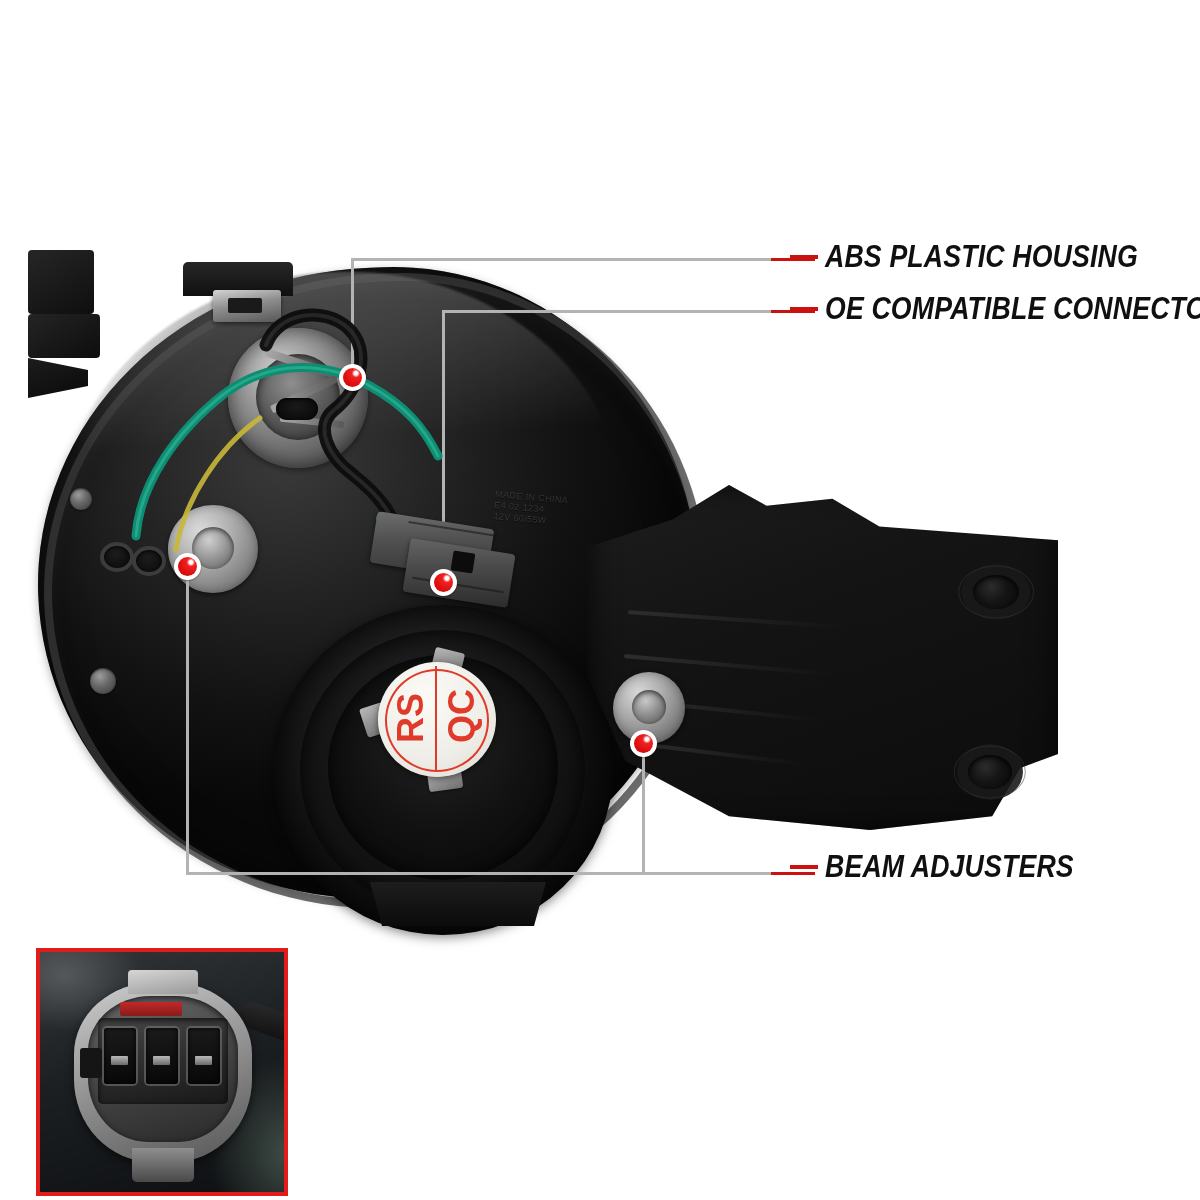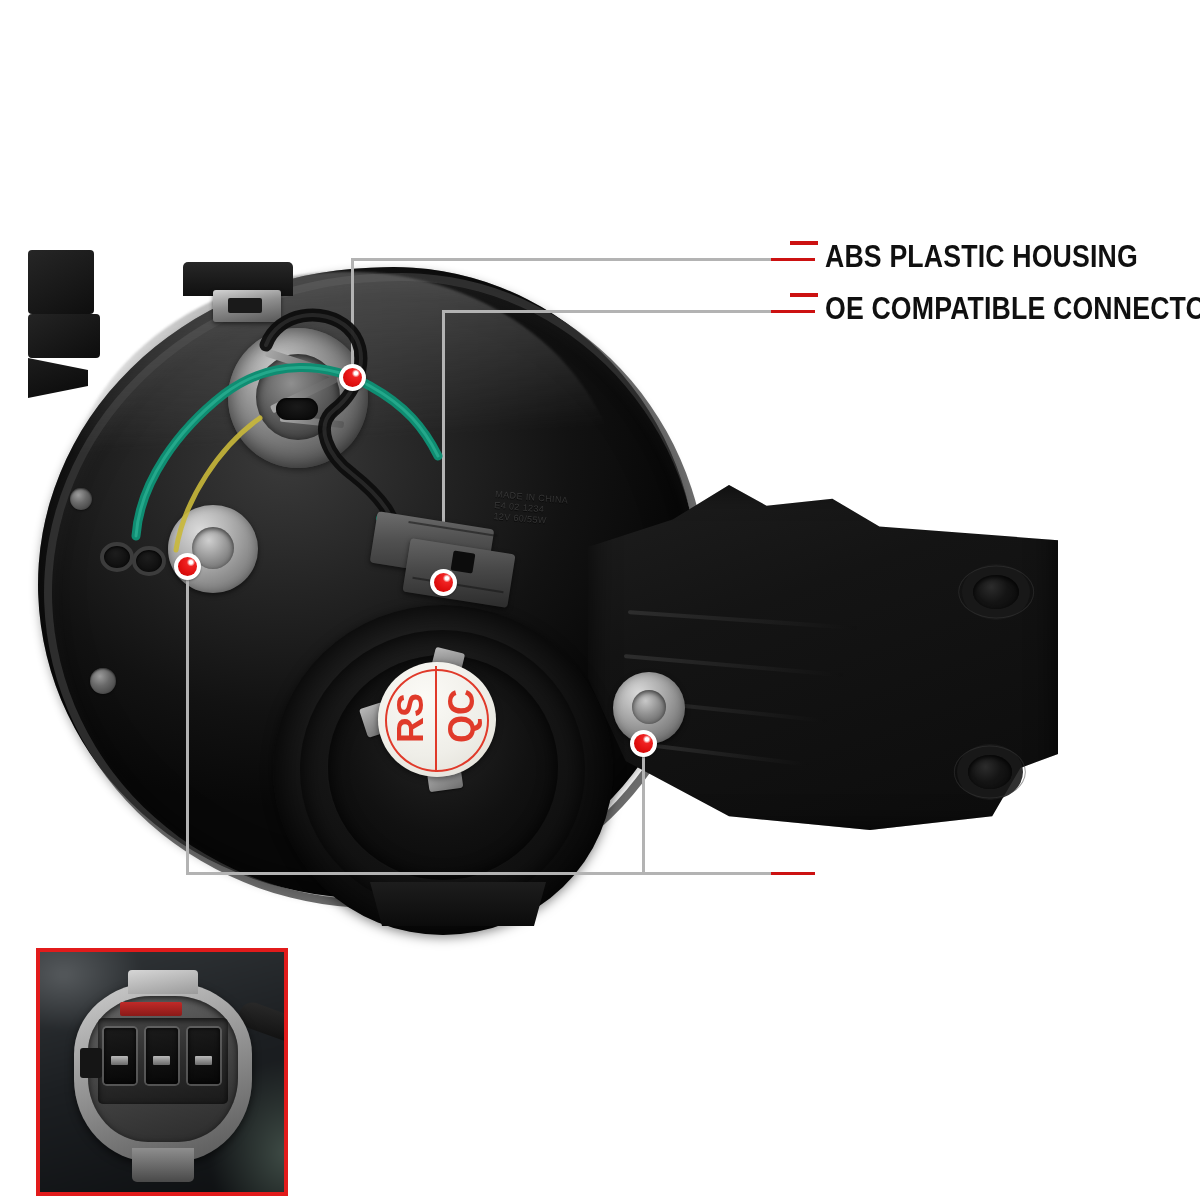--- a/index.html
+++ b/index.html
@@ -29,21 +29,21 @@
     font-size:42px;
     letter-spacing:0.5px;
     line-height:42px;
     transform:scaleX(0.80);
     transform-origin:right center;
     white-space:nowrap;
     text-shadow:1px 1px 2px rgba(0,0,0,0.25);
   }
 
   
-  .callout{position:absolute;display:flex;white-space:nowrap;}
+  .callout{position:absolute;display:flex;align-items:center;white-space:nowrap;font-style:italic;}
   .callout .dash{
     display:block;width:28px;height:4px;background:#cc1111;margin-right:7px;flex:none;
   }
   .callout .ctext{
     color:#101010;
     font-family:"Liberation Sans", sans-serif;
     font-weight:bold;
     font-size:31px;
     line-height:31px;
     letter-spacing:0.2px;
@@ -502,20 +502,24 @@
   <div class="dot" style="left:174px;top:553px;"></div>
   <div class="dot" style="left:630px;top:730px;"></div>
 
   <div class="callout" id="lbl-abs">
     <span class="dash"></span>
     <span class="ctext">ABS PLASTIC HOUSING</span>
   </div>
   <div class="callout" id="lbl-oe">
     <span class="dash"></span>
     <span class="ctext">OE COMPATIBLE CONNECTOR</span>
+  </div>
+  <div class="callout" id="lbl-beam">
+    <span class="dash"></span>
+    <span class="ctext">BEAM ADJUSTERS</span>
   </div>
 
   <div id="inset">
     <div id="inset-bg-blur"></div>
     <div id="cx-wire"></div>
     <div id="cx-shell"></div>
     <div id="cx-top-tab"></div>
     <div id="cx-inner"></div>
     <div id="cx-red"></div>
     <div id="cx-face"></div>

